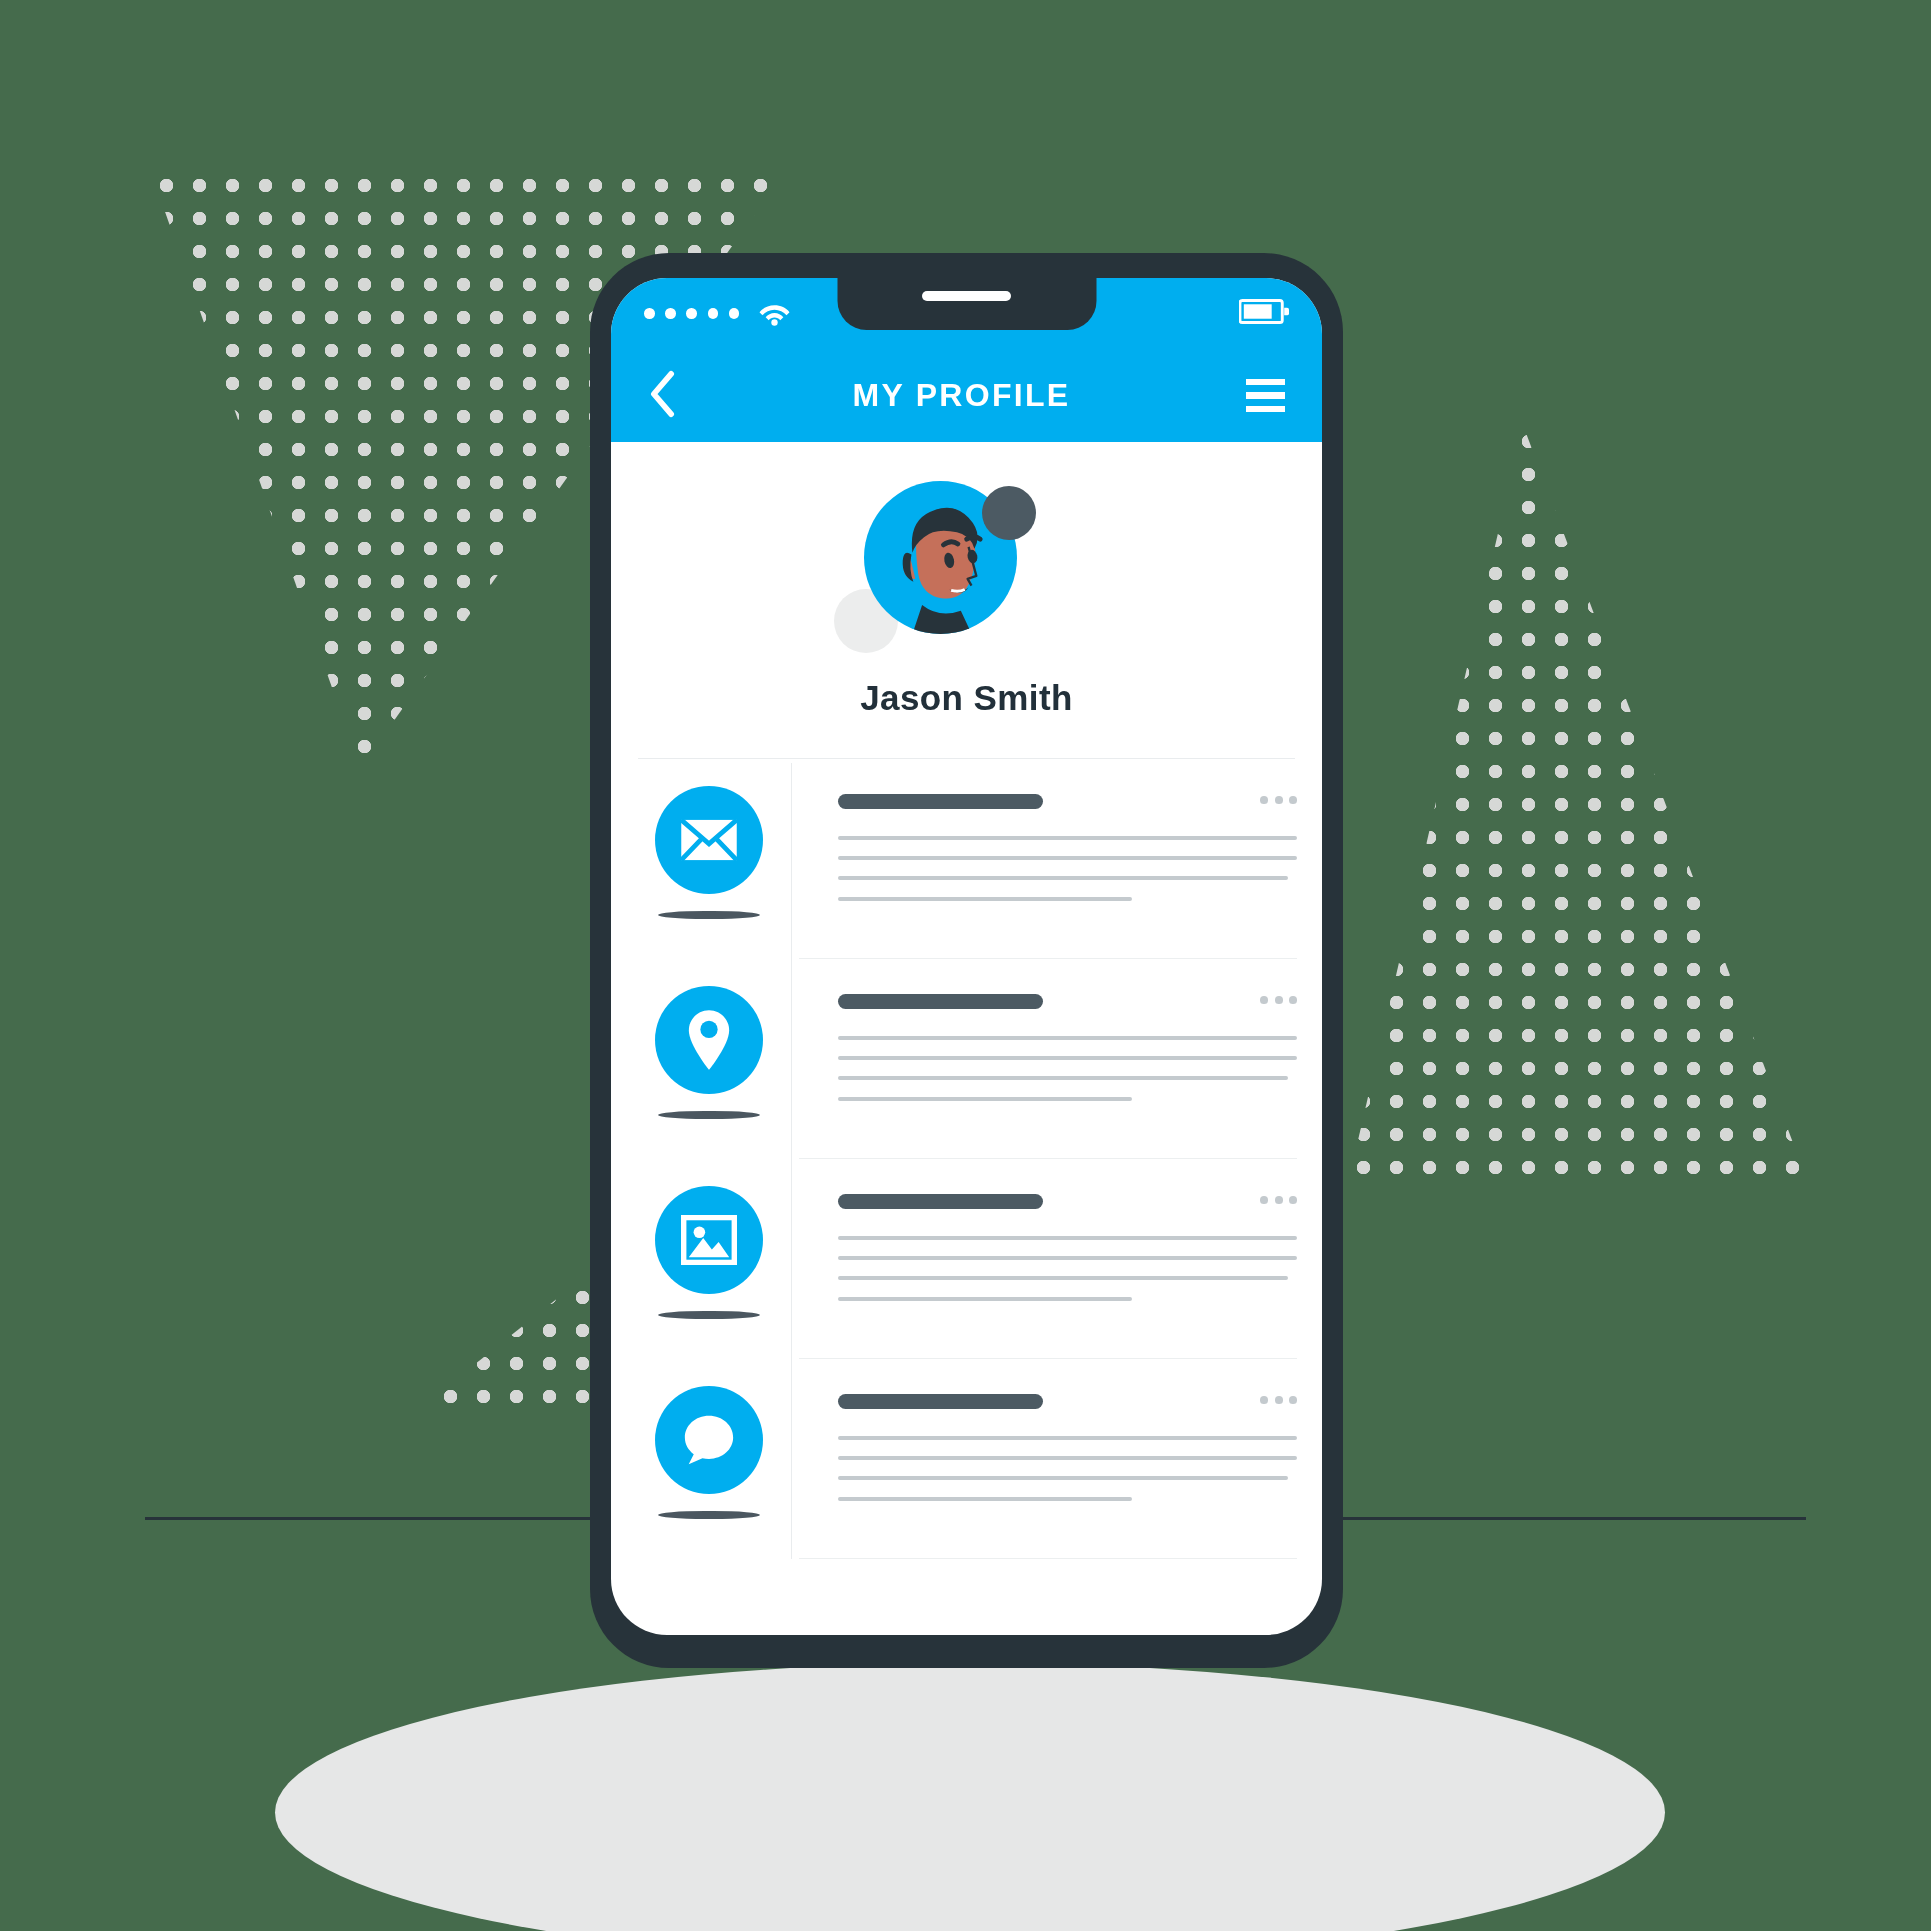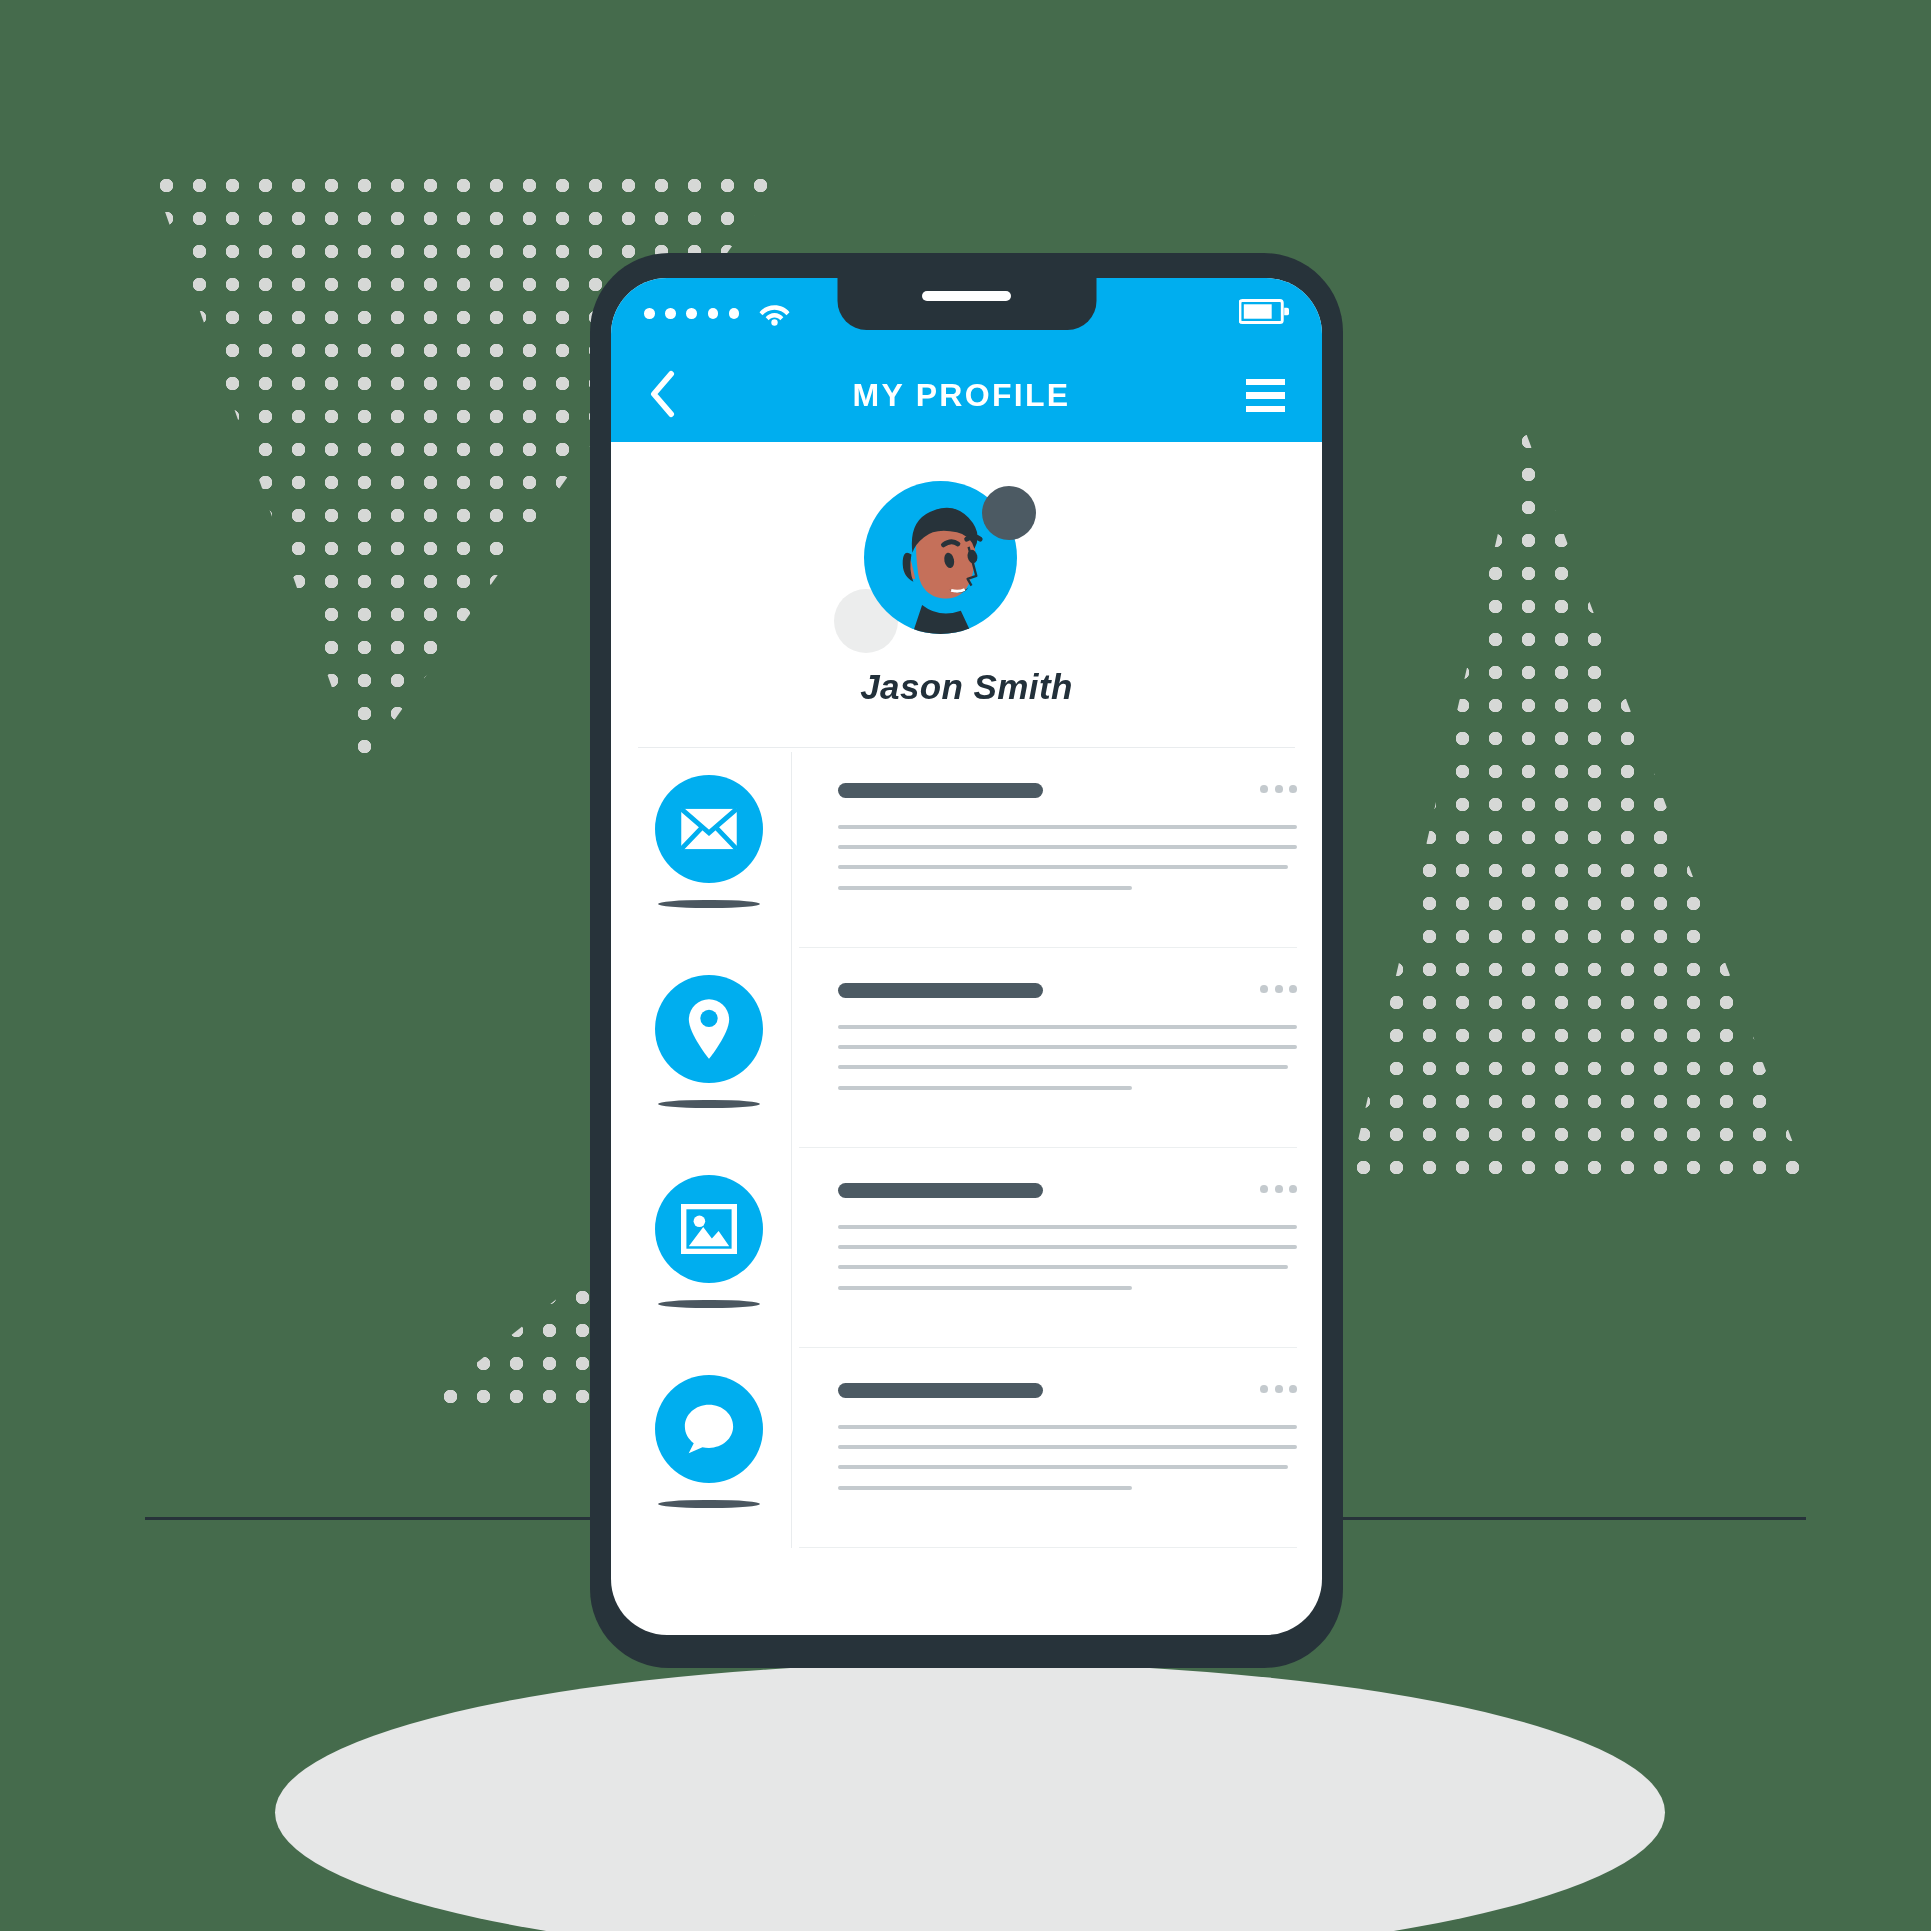--- a/index.html
+++ b/index.html
@@ -199,26 +199,25 @@
   #blob-light {
     position: absolute;
     left: 12.6px;
     top: 118px;
     width: 64px;
     height: 64px;
     border-radius: 50%;
     background: #eceded;
   }
   #profile-name {
-    margin-top: 3px;
+    margin-top: 14px;
     font-size: 35px;
     font-weight: 700;
     color: #22303a;
     letter-spacing: 0.4px;
-    font-style: italic;
   }
   #profile-divider {
     margin: 23px 27px 0 27px;
     height: 1px;
     background: #e9ecee;
   }
 
   
   #list {
     position: relative;

